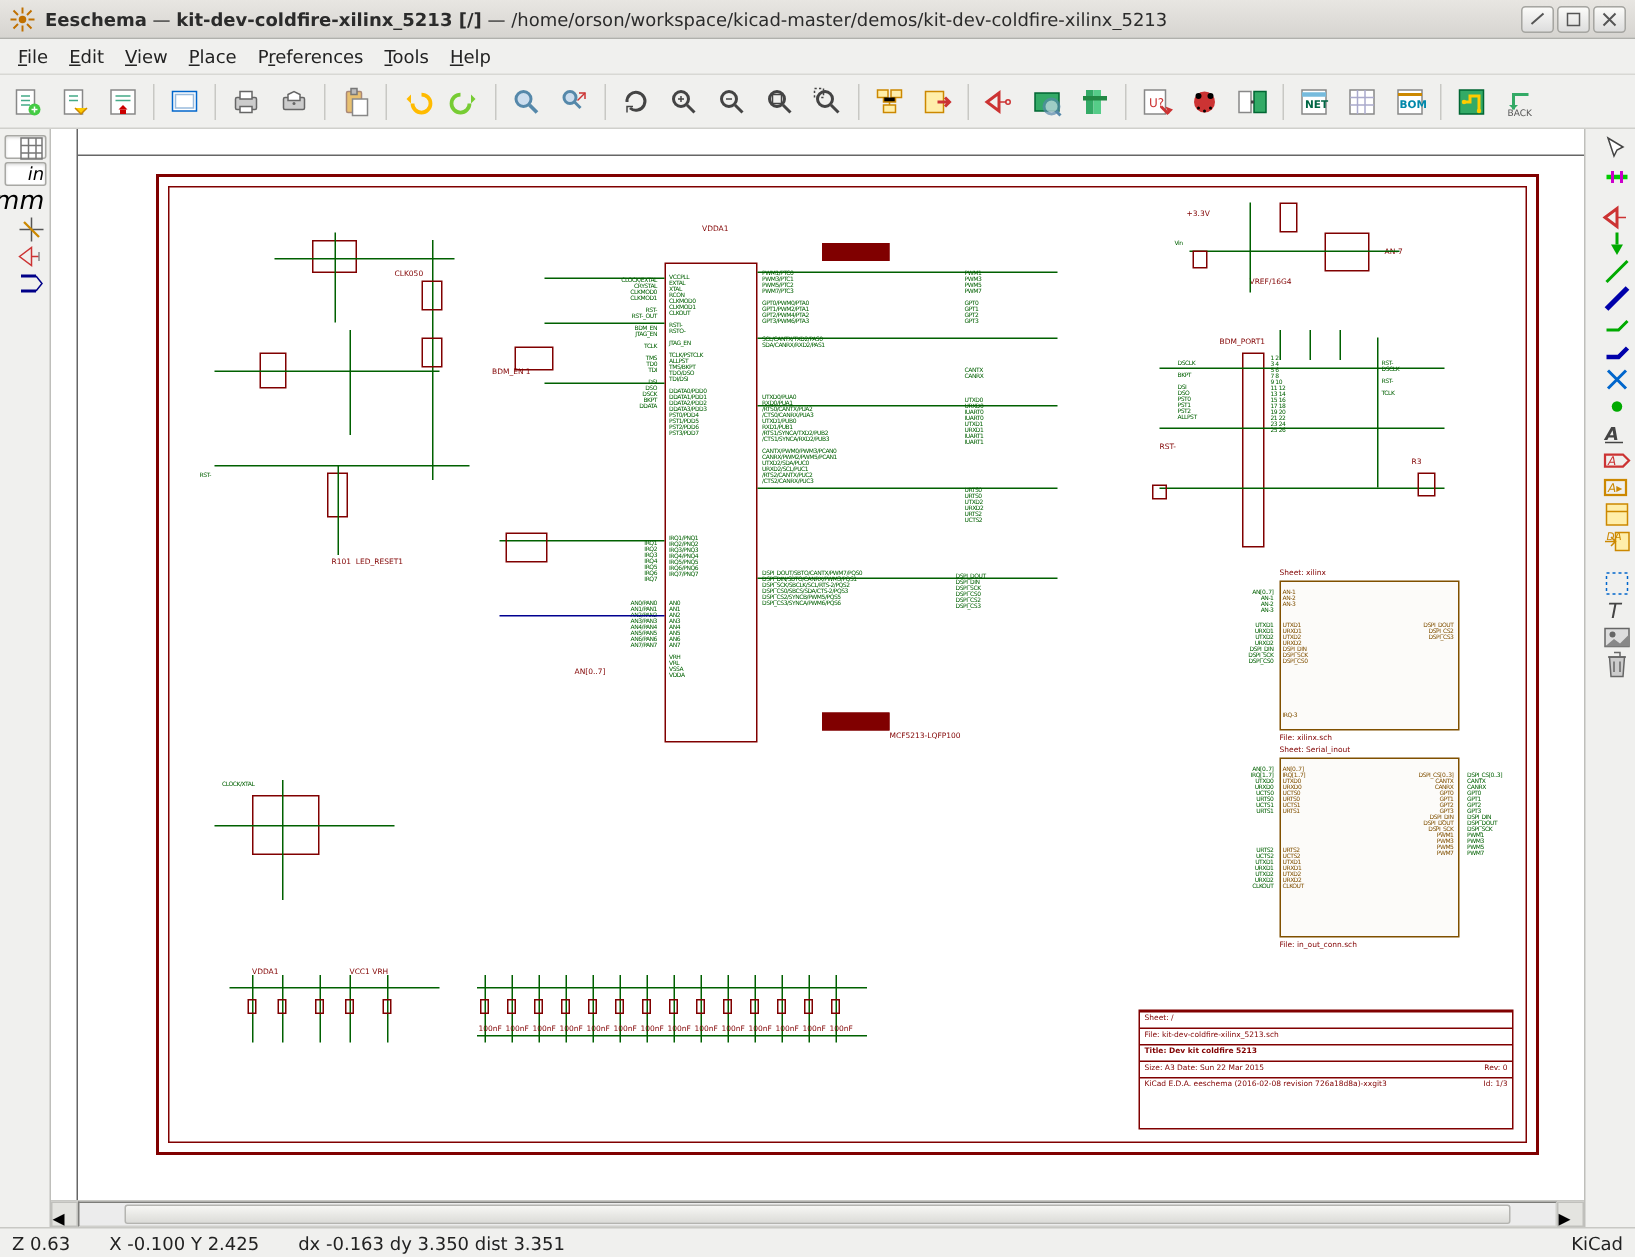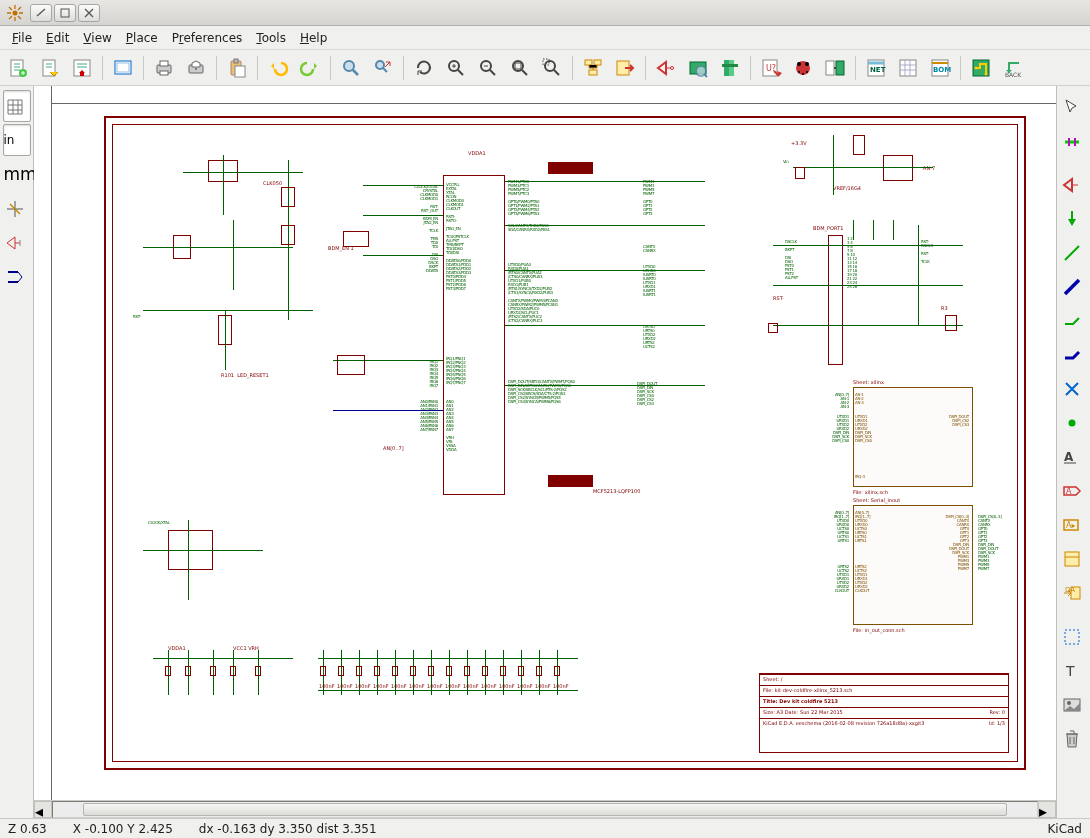--- a/index.html
+++ b/index.html
@@ -17,21 +17,21 @@
 .menubar .mi u { text-decoration: underline; }
 
 .toolbar { height: 36px; background: #f0f0ee; display: flex; align-items: center; padding: 0 4px; gap: 4px; border-bottom: 1px solid #d0d0cc; }
 .toolbar .tb { width: 28px; height: 28px; border: 1px solid transparent; border-radius: 2px; display:flex; align-items:center; justify-content:center; font-size:16px; cursor: default; position: relative; }
 .toolbar .sep { width: 1px; height: 24px; background: #c8c8c4; margin: 0 2px; }
 
 .workarea { display: flex; height: 732px; }
 .ltoolbar, .rtoolbar { width: 34px; background: #f0f0ee; display: flex; flex-direction: column; align-items: center; padding: 4px 0; gap: 2px; }
 .ltoolbar { border-right: 1px solid #bfbfbb; }
 .rtoolbar { border-left: 1px solid #bfbfbb; }
-.sb { width: 28px; height: 32px; border: 1px solid transparent; border-radius: 2px; display:flex; align-items:center; justify-content:flex-start; font-size:13px; cursor:default; }
+.sb { width: 28px; height: 16px; border: 1px solid transparent; border-radius: 2px; display:flex; align-items:center; justify-content:flex-end; font-size:13px; cursor:default;font-style:italic; }
 .sb.active { border-color:#a8a8a4; background:#fff; box-shadow: inset 0 1px 2px rgba(0,0,0,.15); }
 .sb .ico { width:20px; height:20px; position:relative; }
 
 .canvaswrap { flex:1; display:flex; flex-direction:column; background:#fff; }
 .canvas { flex:1; position:relative; background:#fff; overflow: hidden; }
 .hscroll { height: 18px; background:#e8e8e4; border-top:1px solid #c8c8c4; display:flex; }
 .hscroll .track { flex:1; position:relative; background:#ececec; border:1px inset #d0d0cc; }
 .hscroll .thumb { position:absolute; left:3%; top:1px; bottom:1px; width:94%; background:linear-gradient(#f6f6f4,#dcdcd8); border:1px solid #b4b4b0; border-radius:2px; }
 .hscroll .endcap { width:18px; background:#e4e4e0; border:1px solid #c0c0bc; }
 
@@ -63,20 +63,23 @@
 </style>
 </head>
 <body>
 
 <div class="titlebar">
   <span class="app-icon">
     <svg viewBox="0 0 18 18">
         <circle cx="9" cy="9" r="2.5" fill="#c07000"></circle>
         <path d="M9 1v4M9 13v4M1 9h4M13 9h4M3 3l3 3M12 12l3 3M15 3l-3 3M6 12l-3 3" stroke="#c07000" stroke-width="1.3"></path>
       </svg>
+  </span>
+  <span class="title">
+    <b>Eeschema</b> — <b>kit-dev-coldfire-xilinx_5213 [/]</b> — <span>/home/orson/workspace/kicad-master/demos/kit-dev-coldfire-xilinx_5213</span>
   </span>
   <div class="winbtns">
     <div class="wb">
         <svg width="10" height="10">
           <path d="M1 8L9 1" stroke="#555" stroke-width="1.3" fill="none"></path>
         </svg>
       </div>
     <div class="wb">
         <svg width="10" height="10">
           <rect x="1" y="1" width="8" height="8" stroke="#555" fill="none"></rect>

